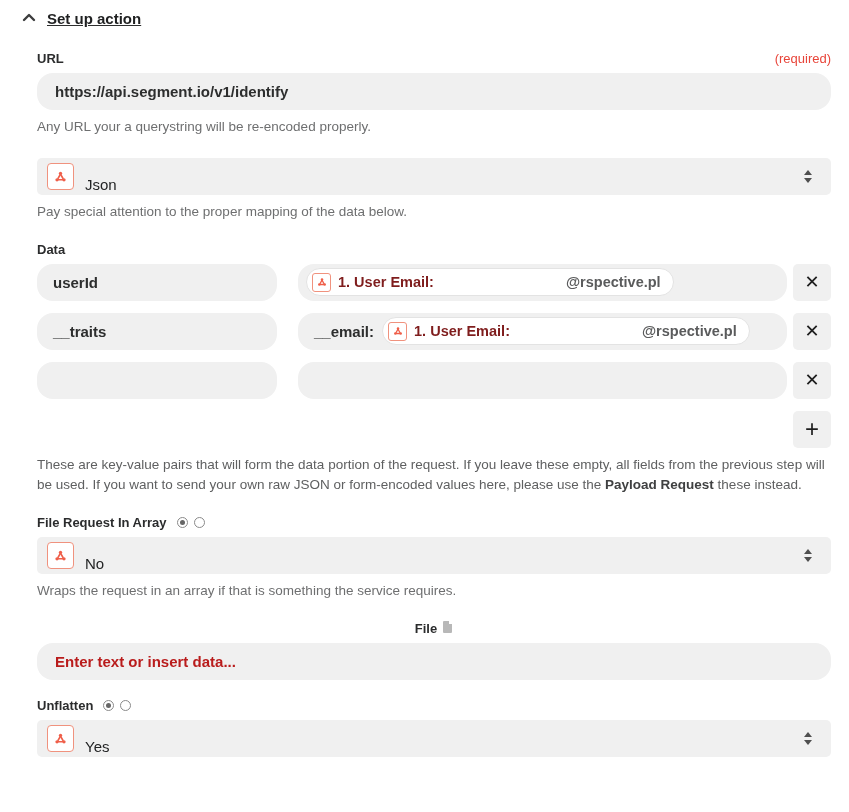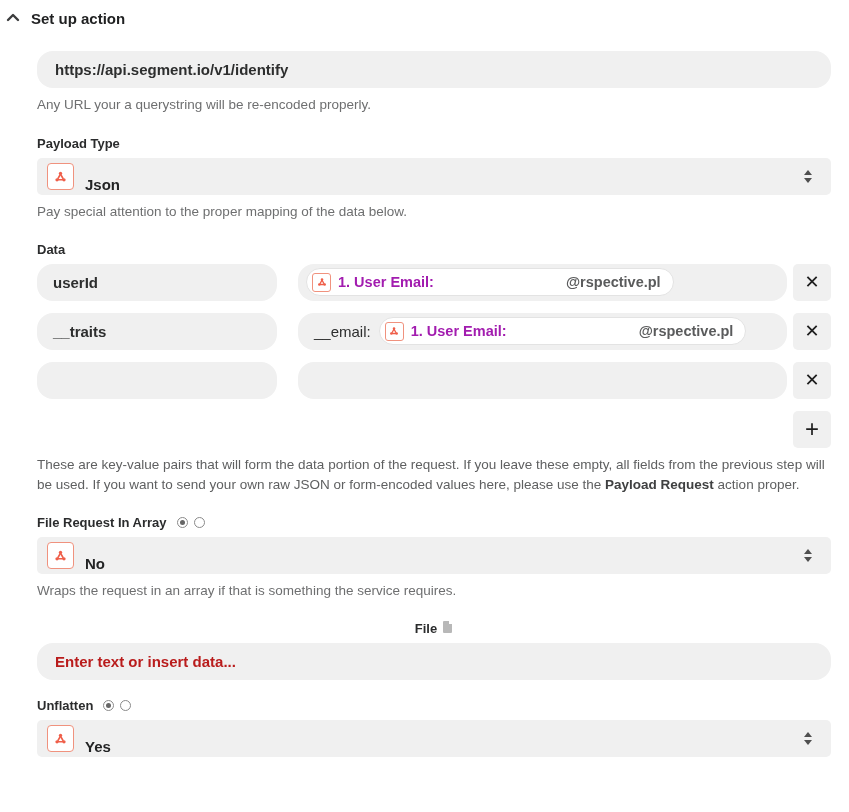--- a/index.html
+++ b/index.html
@@ -6,21 +6,21 @@
     --required_text:#e8453a;
     --app_icon_border:#f0927e;
     --app_icon_glyph:#ef5f4a;
   }
   *{box-sizing:border-box;}
   html,body{margin:0;padding:0;}
   body{
     width:849px;height:812px;background:#ffffff;
     font-family:"Liberation Sans",sans-serif;color:#2d2e2e;overflow:hidden;
   }
-  .section-header{display:flex;align-items:center;padding:9px 0 0 4px;}
+  .section-header{display:flex;align-items:center;padding:9px 0 0 20px;text-decoration:underline;}
   .chevron{width:18px;height:18px;display:flex;align-items:center;justify-content:center;cursor:pointer;}
   .section-header h2{font-size:15px;margin:0 0 0 9px;font-weight:bold;color:#1f2021;}
   .content{margin:0 18px 0 37px;width:794px;}
   .group-url{margin-top:24px;}
   .group-payload{margin-top:21px;}
   .group-data{margin-top:20px;}
   .group-wrap{margin-top:20px;}
   .group-file{margin-top:20px;}
   .group-unflatten{margin-top:18px;}
   .label-row{display:flex;justify-content:space-between;align-items:baseline;margin-bottom:7px;}
@@ -33,42 +33,42 @@
   }
   .placeholder{color:#b91c1c;}
   .help{color:#6e6f70;font-size:13.5px;margin:8px 0 0;font-weight:normal;line-height:1.4;}
   .para{color:#5f6061;font-size:13.5px;line-height:1.5;margin:7px 0 0;}
   .para b{color:#3f4041;}
   .para code{font-family:"DejaVu Sans Mono",monospace;font-size:12.5px;}
   .select{
     background:#f0f0f0;border-radius:5px;height:37px;width:100%;
     display:flex;align-items:center;padding:0 10px;cursor:pointer;
   }
-  .select-value{font-size:15px;font-weight:bold;margin-left:11px;color:#232425;margin-top:16px;}
+  .select-value{font-size:15px;font-weight:normal;margin-left:11px;color:#232425;margin-top:16px;}
   .app-icon{
     width:27px;height:27px;background:#fff;border:1px solid var(--app_icon_border);
     border-radius:4px;display:flex;align-items:center;justify-content:center;flex:none;
     color:var(--app_icon_glyph);
   }
   .app-icon svg{width:13px;height:13px;}
   .app-icon.small{width:19px;height:19px;border-radius:3px;}
   .app-icon.small svg{width:10px;height:10px;}
   .stepper{margin-left:auto;display:flex;flex-direction:column;align-items:center;gap:3px;padding-right:9px;}
   .tri-up{width:0;height:0;border-left:4px solid transparent;border-right:4px solid transparent;border-bottom:5px solid #4f4f4f;}
   .tri-down{width:0;height:0;border-left:4px solid transparent;border-right:4px solid transparent;border-top:5px solid #4f4f4f;}
   .kv-row{display:flex;align-items:stretch;margin-bottom:12px;}
   .kv-key{width:240px;flex:none;margin-right:21px;padding:0 16px;}
   .kv-value{flex:1;margin-right:6px;padding:0 8px;font-size:15px;}
-  .kv-prefix{font-weight:normal;color:#2d2e2e;margin:0 8px;}
+  .kv-prefix{font-weight:bold;color:#2d2e2e;margin:0 8px;}
   .kv-prefix:empty{margin:0;}
   .pill{
     background:#ffffff;border:1px solid #e3e3e3;border-radius:999px;height:28px;
     display:inline-flex;align-items:center;padding:0 12px 0 5px;gap:7px;cursor:pointer;
   }
-  .pill-label{font-size:14.5px;font-weight:bold;color:#a21caf;white-space:nowrap;}
+  .pill-label{font-size:14.5px;font-weight:bold;color:#7f1d1d;white-space:nowrap;}
   .pill-redacted{width:118px;height:20px;background:#ffffff;}
   .pill-suffix{font-size:14.5px;font-weight:bold;color:#5a5b5c;white-space:nowrap;}
   .icon-btn{
     width:38px;height:37px;flex:none;border:none;background:#f0f0f0;border-radius:5px;
     font-size:18px;color:#1c1c1c;display:flex;align-items:center;justify-content:center;
     cursor:pointer;font-family:"Liberation Sans",sans-serif;padding:0;
   }
   .icon-btn.add{font-size:24px;font-weight:normal;}
   .add-row{display:flex;justify-content:flex-end;margin-top:11px;}
   .label-with-radios{display:flex;align-items:center;margin-bottom:7px;}
@@ -87,30 +87,31 @@
       <svg width="14" height="14" viewBox="0 0 14 14">
           <polyline points="2,9 7,4 12,9" fill="none" stroke="#3c3d3e" stroke-width="2.4" stroke-linecap="round" stroke-linejoin="round"></polyline>
         </svg>
     </span>
     <h2>Set up action</h2>
   </div>
 
   <div class="content">
 
     <div class="group-url">
+      <div class="label-row">
+        <span class="field-label">URL</span>
+        <span class="required">(required)</span>
+      </div>
       <div class="text-input">
         <span>https://api.segment.io/v1/identify</span>
       </div>
       <p class="help">Any URL your a querystring will be re-encoded properly.</p>
     </div>
 
     <div class="group-payload">
-      <div class="label-row">
-        <span class="field-label">Payload Type</span>
-      </div>
       <div class="select">
         <span class="app-icon">
           <svg viewBox="0 0 24 24" fill="none" stroke="currentColor" stroke-width="3.2" stroke-linecap="round">
             <circle cx="12" cy="6" r="3" fill="currentColor" stroke="none"></circle>
             <circle cx="5.5" cy="18" r="3" fill="currentColor" stroke="none"></circle>
             <circle cx="18.5" cy="18" r="3" fill="currentColor" stroke="none"></circle>
             <path d="M12 7.5 L7.5 15.5"></path>
               <path d="M12 7.5 L16.5 15.5"></path>
               <path d="M7.5 18 h9"></path>
           </svg>
@@ -184,21 +185,21 @@
           <span></span>
         </div>
         <div class="text-input kv-value"></div>
         <button class="icon-btn">✕</button>
       </div>
 
       <div class="add-row">
         <button class="icon-btn add">+</button>
       </div>
 
-      <p class="para"><span>These are key-value pairs that will form the data portion of the request. If you leave these empty, all fields from the previous step will be used. If you want to send your own raw JSON or form-encoded values here, please use the </span><b>Payload Request</b><span> action proper.</span></p>
+      <p class="para"><span>These are key-value pairs that will form the data portion of the request. If you leave these empty, all fields from the previous step will be used. If you want to send your own raw JSON or form-encoded values here, please use the </span><b>Payload Request</b><span> these instead.</span></p>
     </div>
 
     <div class="group-wrap">
       <div class="label-with-radios">
         <span class="field-label">File Request In Array</span>
         <span class="radios">
           <span class="radio checked"></span>
           <span class="radio"></span>
         </span>
       </div>

